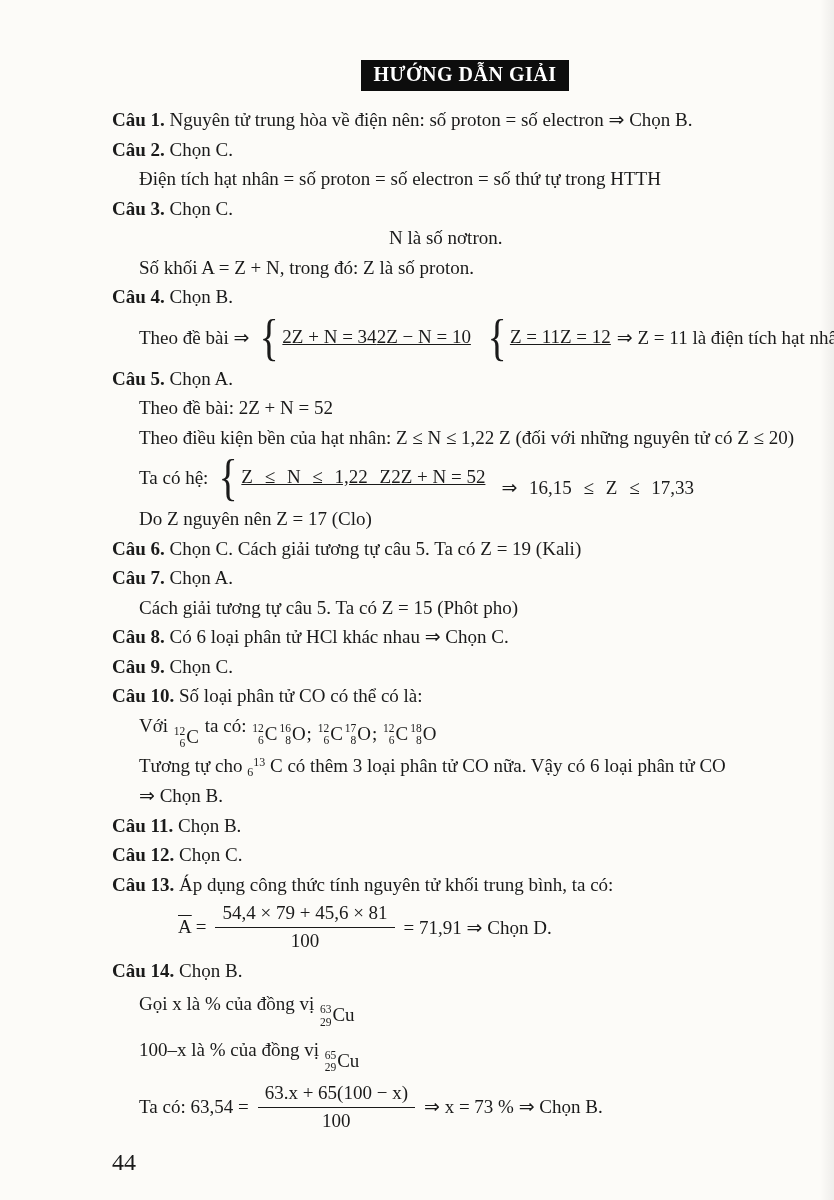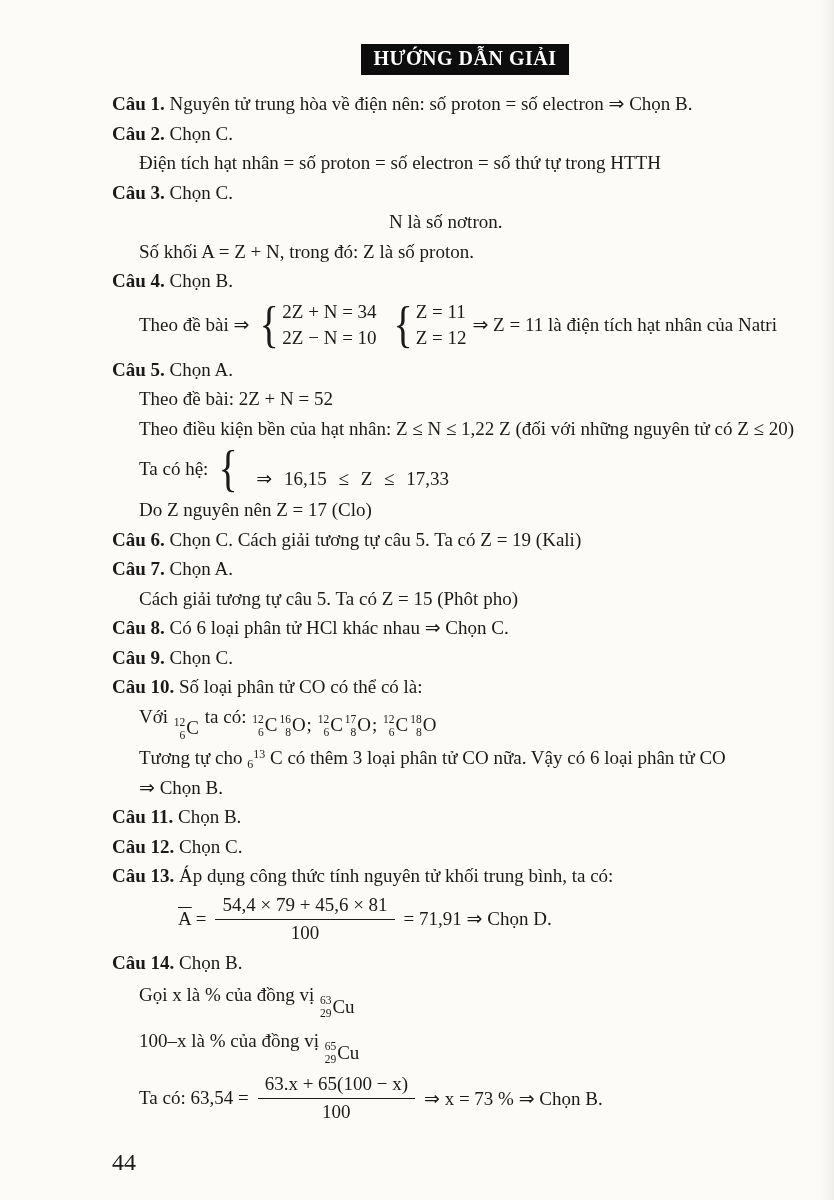--- a/index.html
+++ b/index.html
@@ -11,21 +11,21 @@
     background: #fcfbf8;
     font-family: "Liberation Serif", serif;
     color: #1a1a1a;
     font-size: 19px;
     overflow: hidden;
   }
   .scan-edge {
     position: absolute; top: 0; right: 0; width: 14px; height: 100%;
     background: linear-gradient(to left, rgba(0,0,0,0.05), rgba(0,0,0,0));
   }
-  .content { position: absolute; left: 112px; top: 44px; width: 706px; }
+  .content { position: absolute; left: 112px; top: 60px; width: 706px; }
   .title-wrap { text-align: center; margin-bottom: 15px; }
   .title {
     display: inline-block;
     background: #0d0d0d; color: #ffffff;
     font-weight: bold; font-size: 20px;
     padding: 3px 13px 5px; letter-spacing: 0.5px;
   }
   .line { margin-bottom: 1px; line-height: 1.5; }
   .b { font-weight: bold; }
   .ind1 { padding-left: 27px; }
@@ -33,21 +33,21 @@
   .ind-deep { padding-left: 277px; }
   .eq-row {
     display: flex; align-items: center; white-space: nowrap;
     margin: 3px 0 5px;
   }
   .sys { display: inline-flex; align-items: center; margin: 0 6px 0 8px; }
   .brace {
     font-size: 50px; line-height: 0.9; font-weight: normal;
     transform: scaleX(0.8); display: inline-block;
   }
-  .stack { display: inline-flex; flex-direction: column; margin-left: 1px; }
+  .stack { display: inline-flex; flex-direction: row; margin-left: 1px; text-decoration: underline; }
   .stack > span { line-height: 1.38; }
   .wide { word-spacing: 7px; }
   .res { margin-left: 10px; margin-top: 20px; }
   .frac {
     display: inline-flex; flex-direction: column; align-items: center;
     vertical-align: middle; margin: 0 9px; text-align: center;
   }
   .frac .num { padding: 0 7px 3px; border-bottom: 1.6px solid #1a1a1a; }
   .frac .den { padding-top: 2px; }
   .abar { text-decoration: overline; margin-right: 4px; }
@@ -116,20 +116,24 @@
     <div class="line">
       <span class="b">Câu 5.</span>
       <span>Chọn A.</span>
     </div>
     <div class="line ind1">Theo đề bài: 2Z + N = 52</div>
     <div class="line ind1">Theo điều kiện bền của hạt nhân: Z ≤ N ≤ 1,22 Z (đối với những nguyên tử có Z ≤ 20)</div>
     <div class="eq-row ind1">
       <span>Ta có hệ:</span>
       <span class="sys">
           <span class="brace">{</span>
+          <span class="stack">
+            <span class="wide">Z ≤ N ≤ 1,22 Z</span>
+            <span>2Z + N = 52</span>
+          </span>
         </span>
       <span class="res wide">⇒ 16,15 ≤ Z ≤ 17,33</span>
     </div>
     <div class="line ind1">Do Z nguyên nên Z = 17 (Clo)</div>
 
     <div class="line">
       <span class="b">Câu 6.</span>
       <span>Chọn C.  Cách giải tương tự câu 5. Ta có Z = 19 (Kali)</span>
     </div>
 

